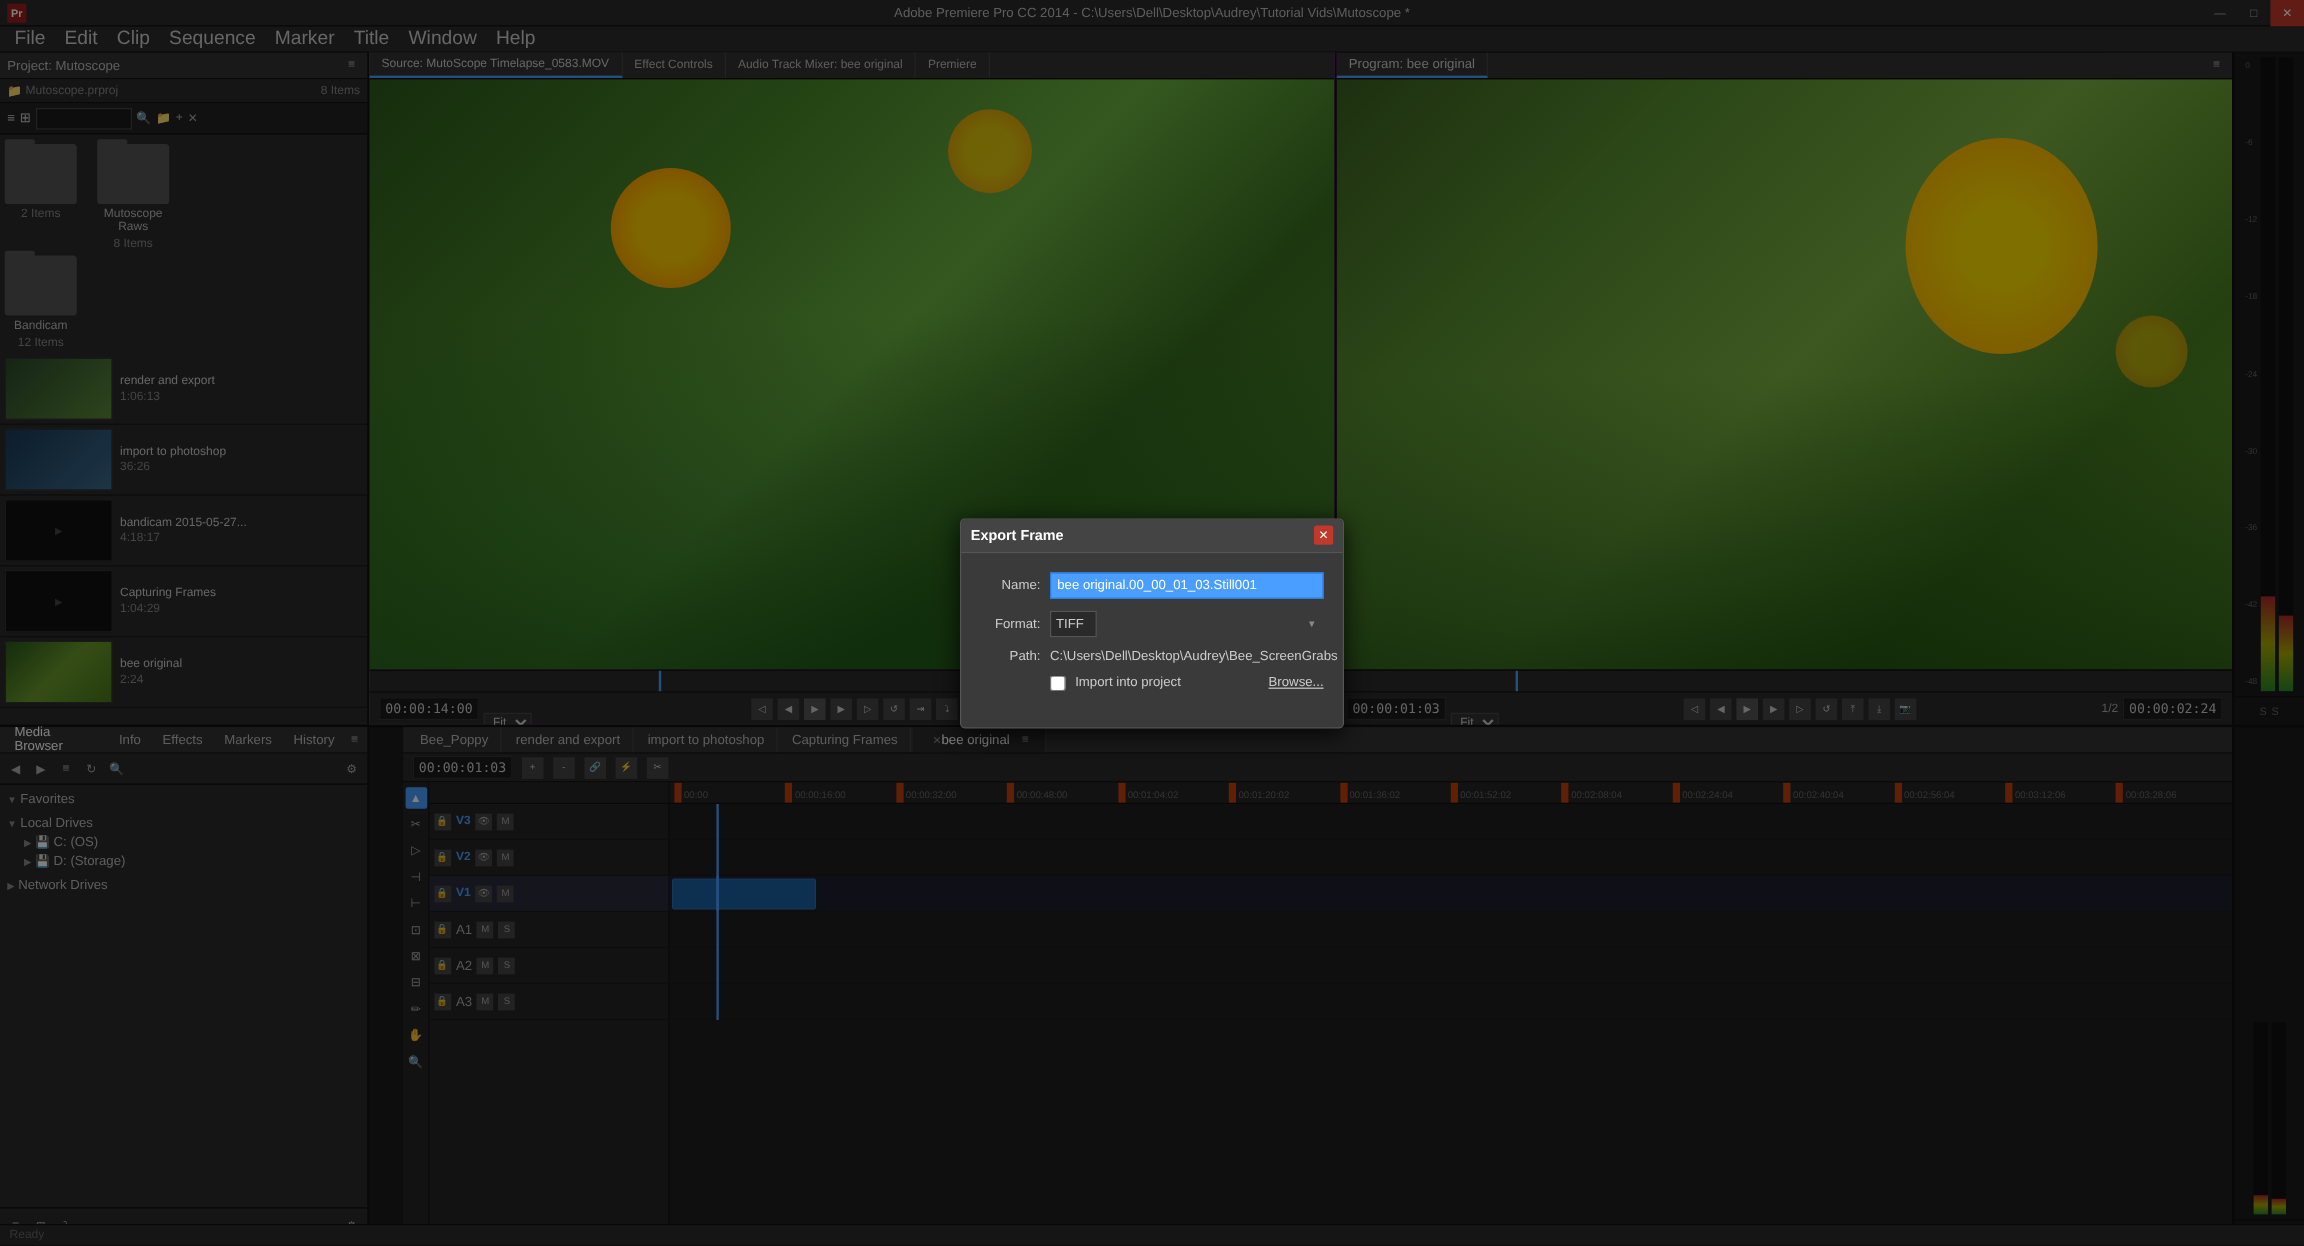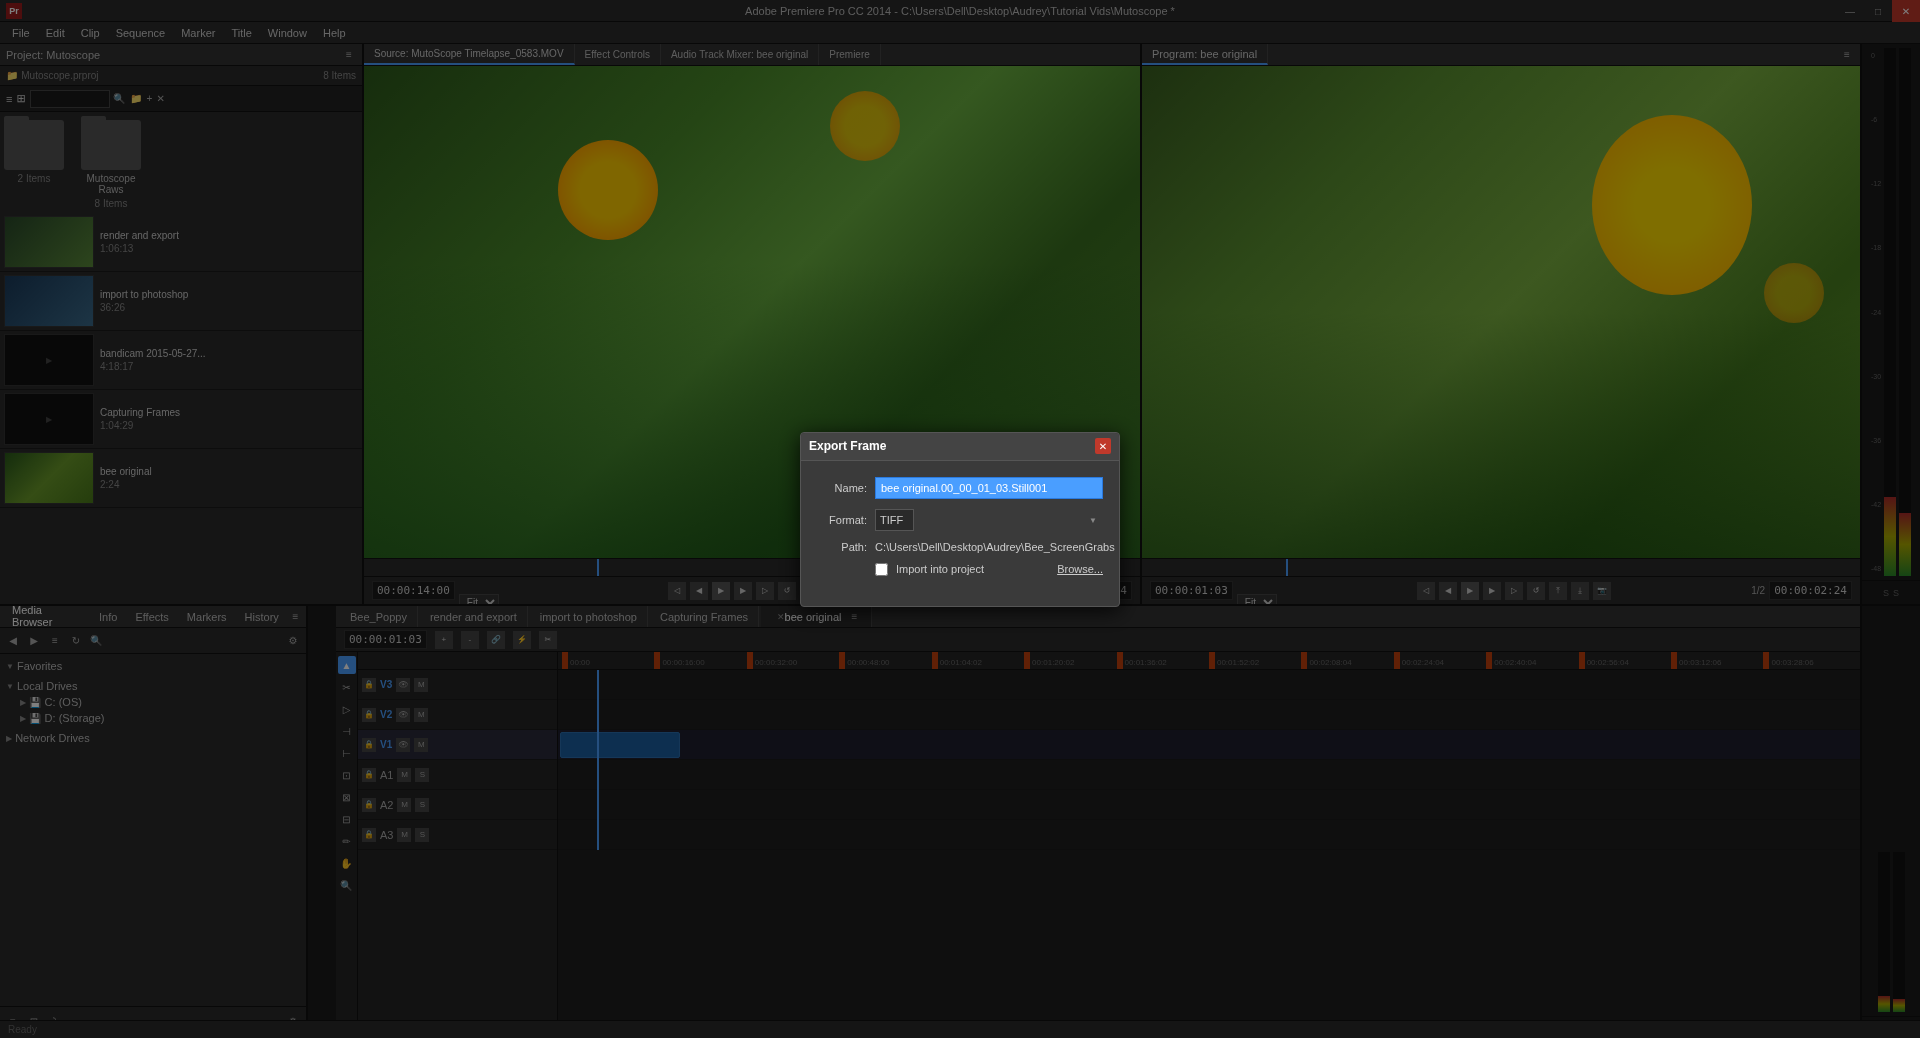--- a/index.html
+++ b/index.html
@@ -51,21 +51,21 @@
     #menubar {
       height: 22px;
       background: #2d2d2d;
       display: flex;
       align-items: center;
       padding: 0 4px;
       border-bottom: 1px solid #111;
     }
     #menubar .menu-item {
       padding: 2px 8px;
-      font-size: 11px;
+      font-size: 16px;
       color: #ccc;
       cursor: pointer;
     }
 
     
     #workspacebar {
       position: absolute;
       top: 44px;
       right: 0;
       height: 22px;
@@ -91,21 +91,21 @@
     }
 
     
     #top-row {
       display: flex;
       height: 560px;
     }
 
     
     #project-panel {
-      width: 364px;
+      width: 308px;
       background: #2a2a2a;
       border-right: 2px solid #111;
       display: flex;
       flex-direction: column;
       flex-shrink: 0;
     }
     .panel-header {
       height: 22px;
       background: #333;
       display: flex;
@@ -853,20 +853,27 @@
           <div class="folder-icon"></div>
           <span class="project-item-count">2 Items</span>
         </div>
         <div class="project-item">
           <div class="folder-icon"></div>
           <span class="project-item-label">Mutoscope Raws</span>
           <span class="project-item-count">8 Items</span>
         </div>
       </div>
 
+      <div style="display:flex;padding:0 4px 4px;gap:12px;">
+        <div class="project-item">
+          <div class="folder-icon"></div>
+          <span class="project-item-label">Bandicam</span>
+          <span class="project-item-count">12 Items</span>
+        </div>
+      </div>
 
       <div class="project-thumb-row">
         <div class="thumb-list-item">
           <div class="thumb-mini">
             <div class="thumb-mini-inner" style="background:linear-gradient(135deg,#2a4a2a,#5a8a3a);"></div>
           </div>
           <div class="thumb-info">
             <span class="thumb-name">render and export</span>
             <span class="thumb-dur">1:06:13</span>
           </div>

